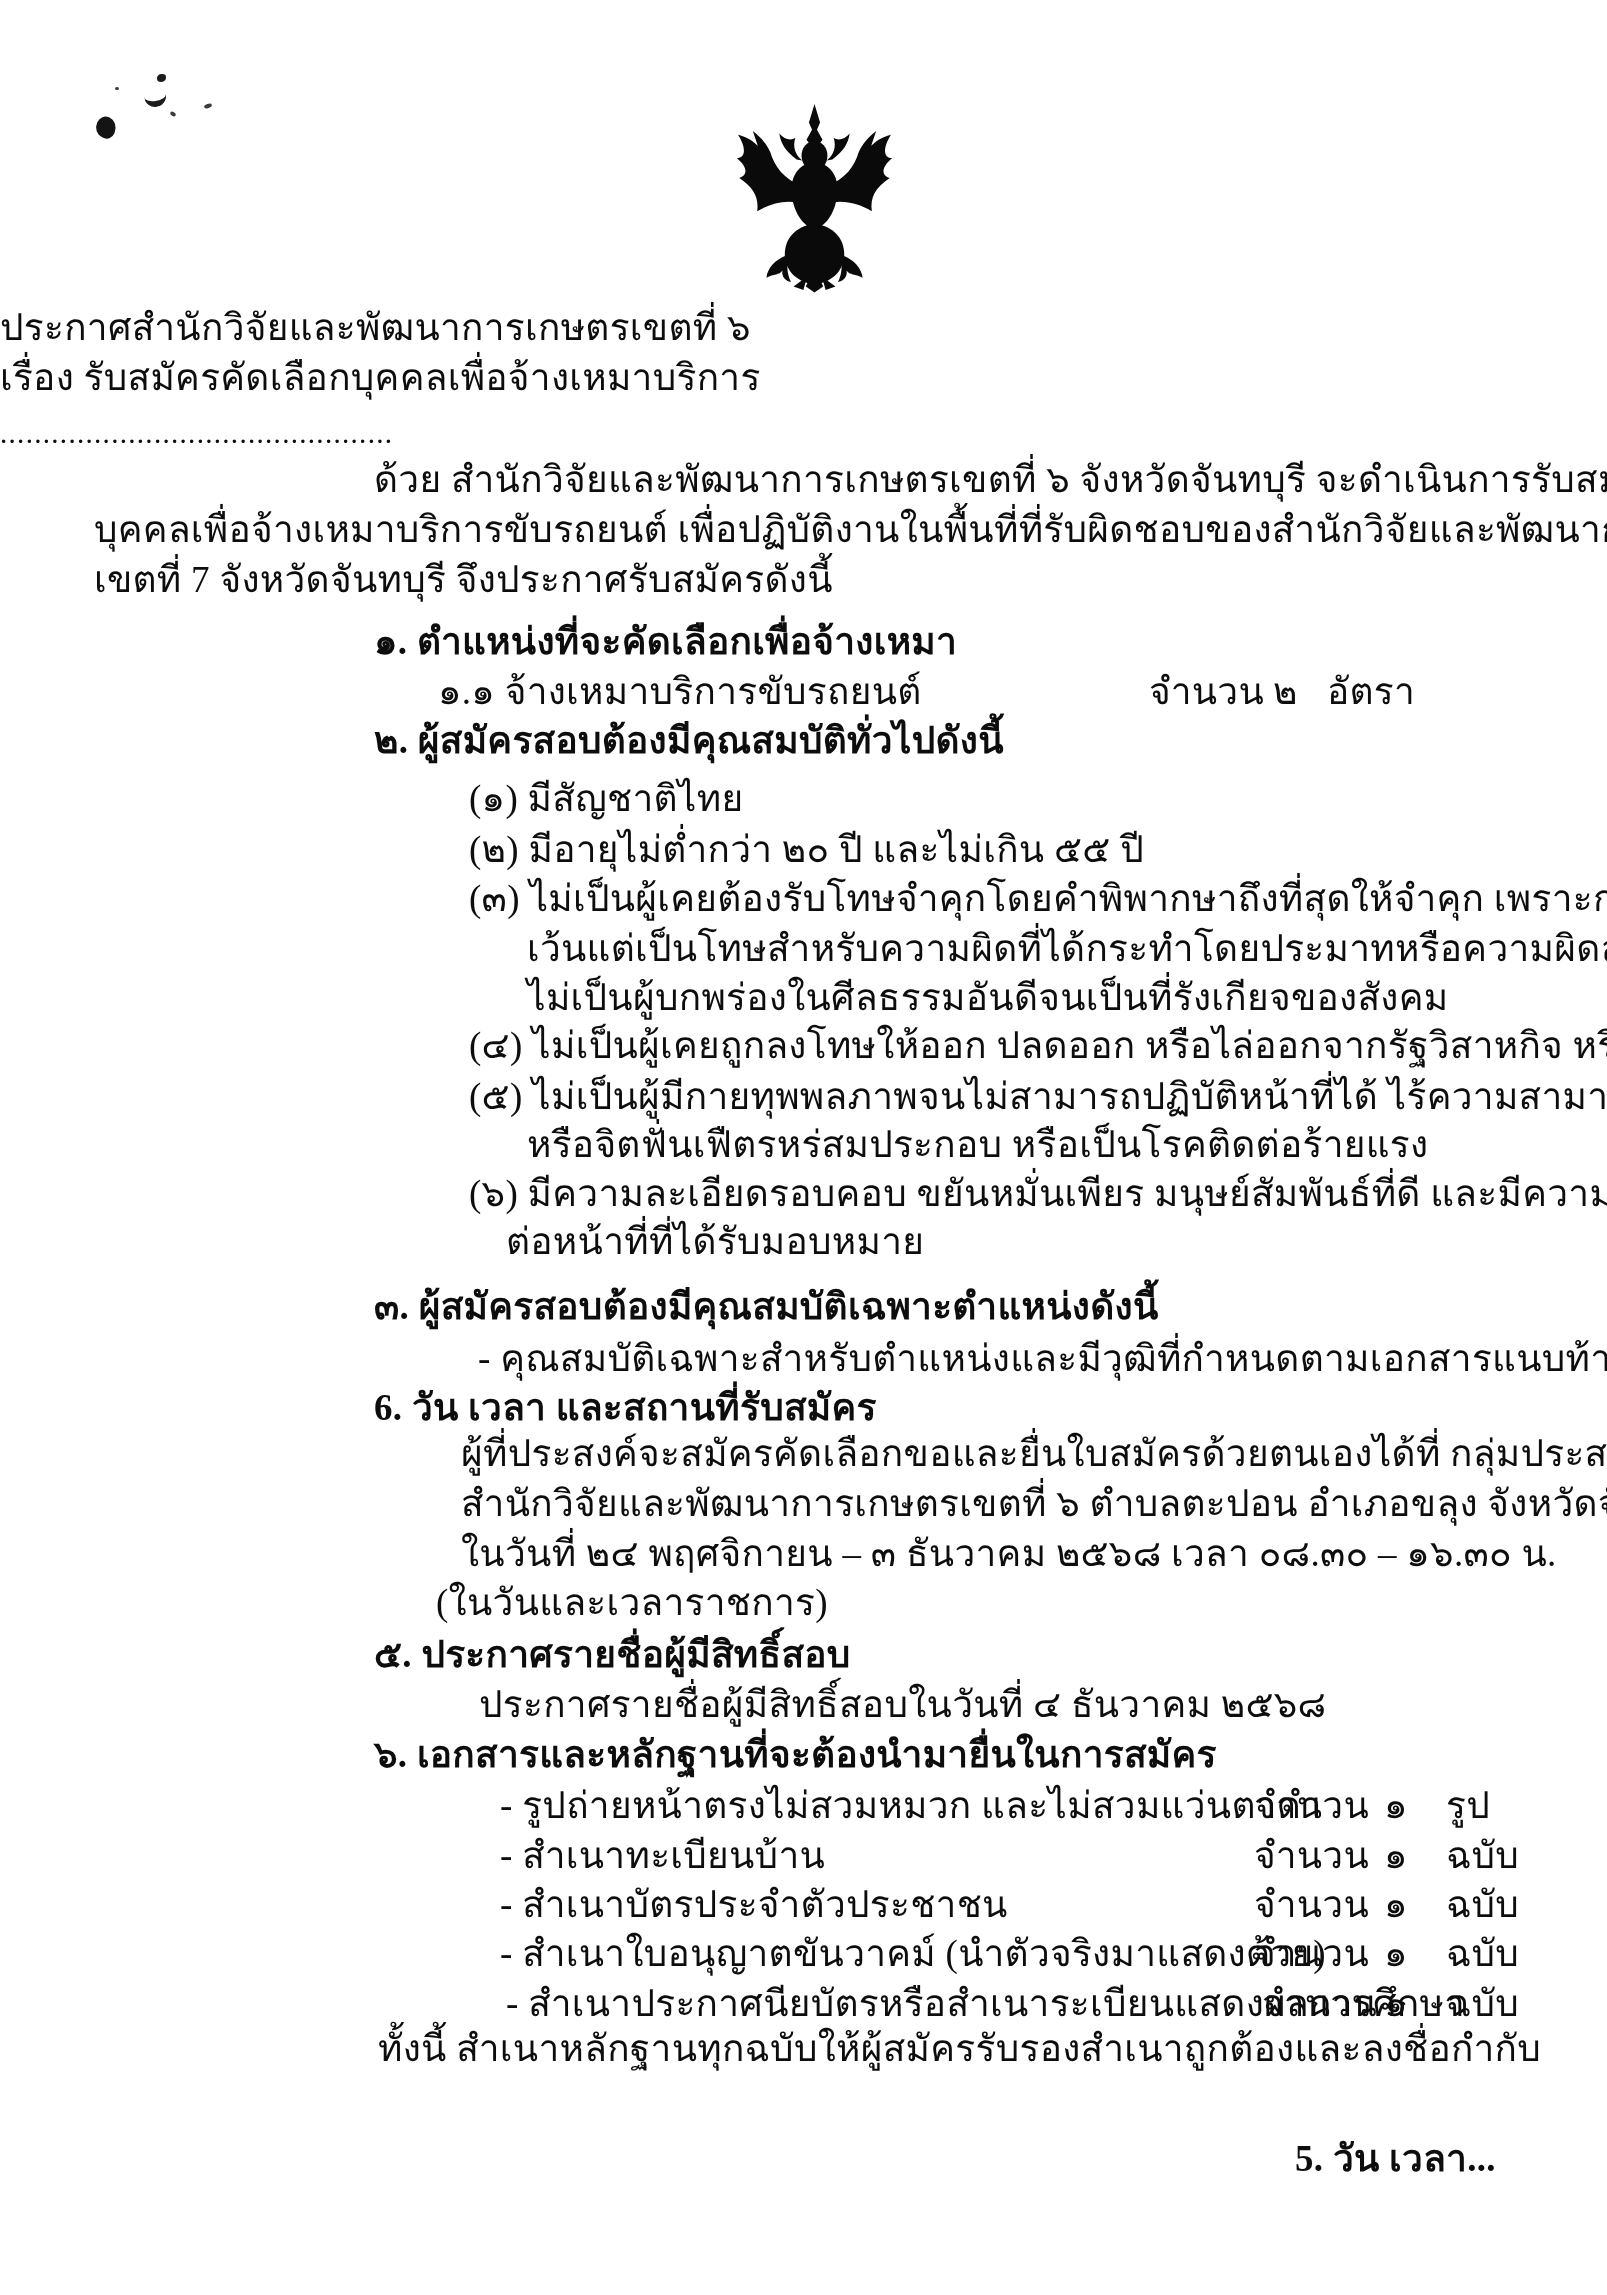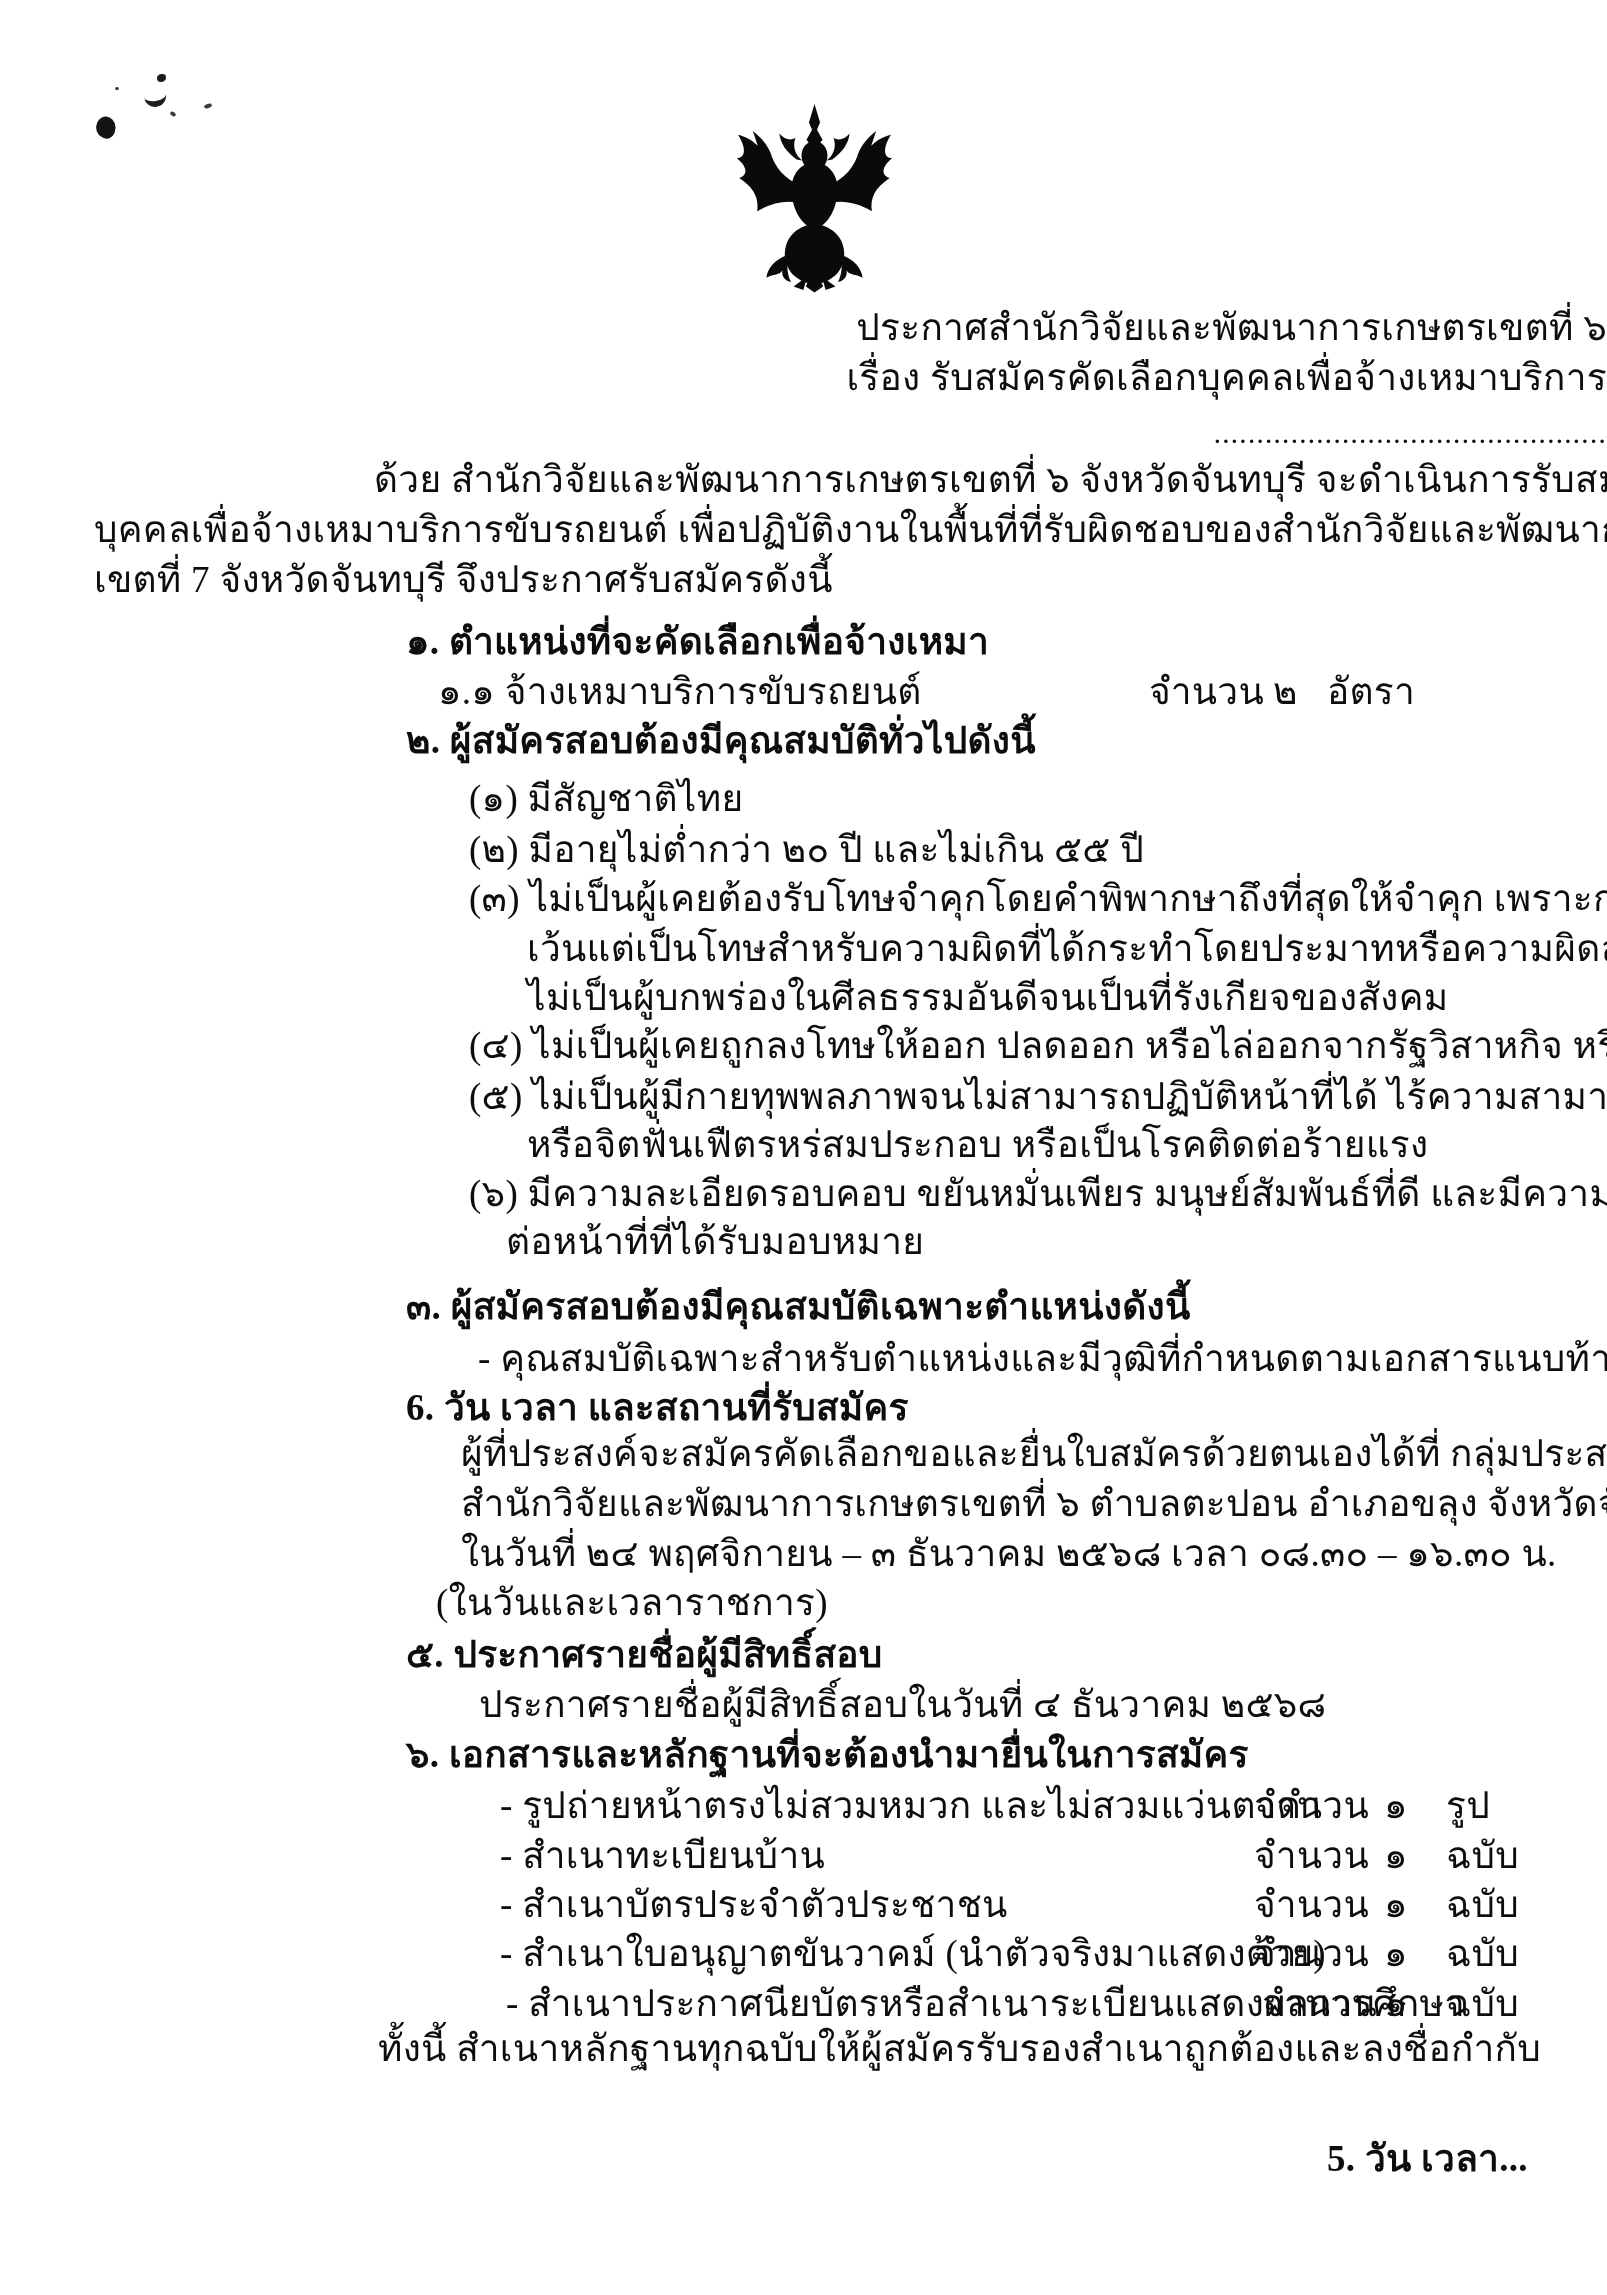--- a/index.html
+++ b/index.html
@@ -11,22 +11,22 @@
     color:#0d0d0d;
     overflow:hidden;
   }
   .ln{
     position:absolute;
     font-size:37px;
     line-height:47px;
     white-space:nowrap;
     letter-spacing:0.3px;
   }
-  .b{font-weight:bold;margin-left:32px;}
-  .center{left:0;right:0;text-align:right;}
+  .b{font-weight:bold;}
+  .center{left:0;right:0;text-align:left;}
   .dots{font-size:29px;letter-spacing:1.3px;}
   .emblem{position:absolute;left:722px;top:94px;width:185px;height:206px;}
   .artifact{position:absolute;}
   .crescent{
     left:144px;top:84px;width:22.4px;height:17px;
     border-bottom:6px solid #1c1c1c;border-radius:50%;
     transform:rotate(-8deg);
   }
   .crescent-dot{
     left:157px;top:74px;width:9.2px;height:8px;background:#1c1c1c;

